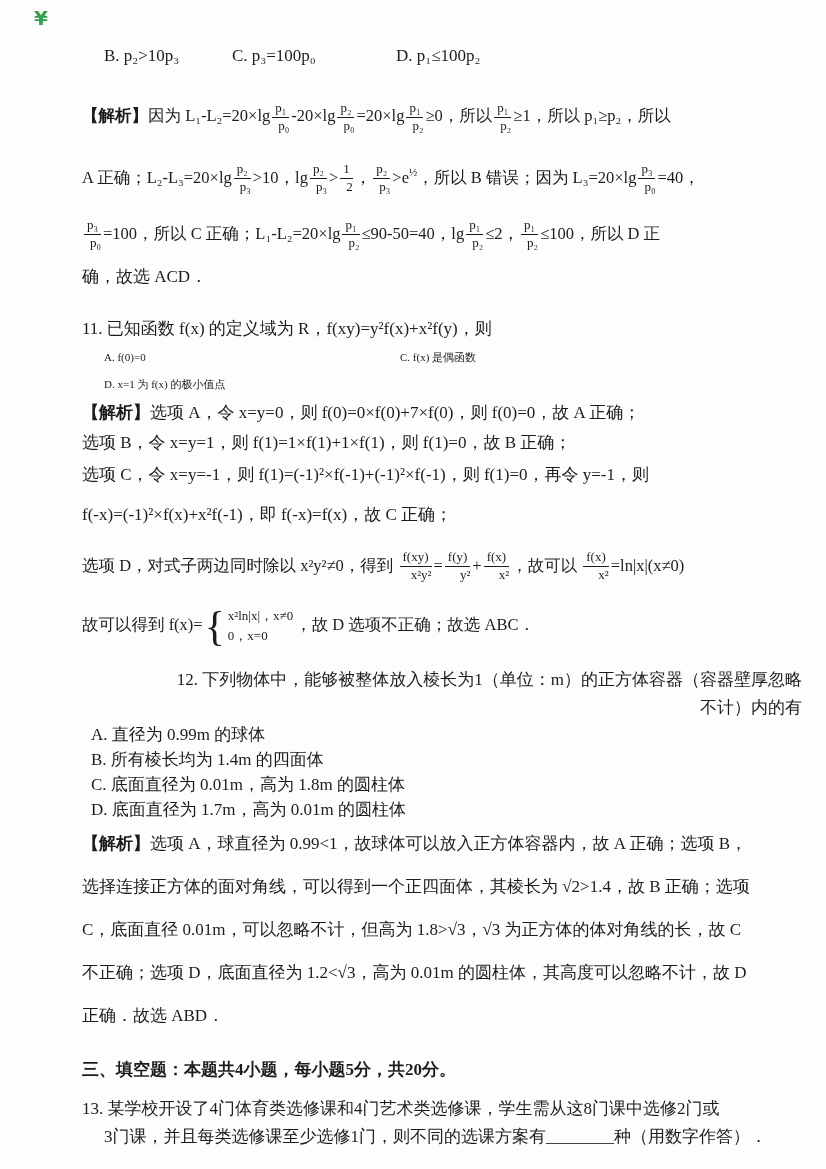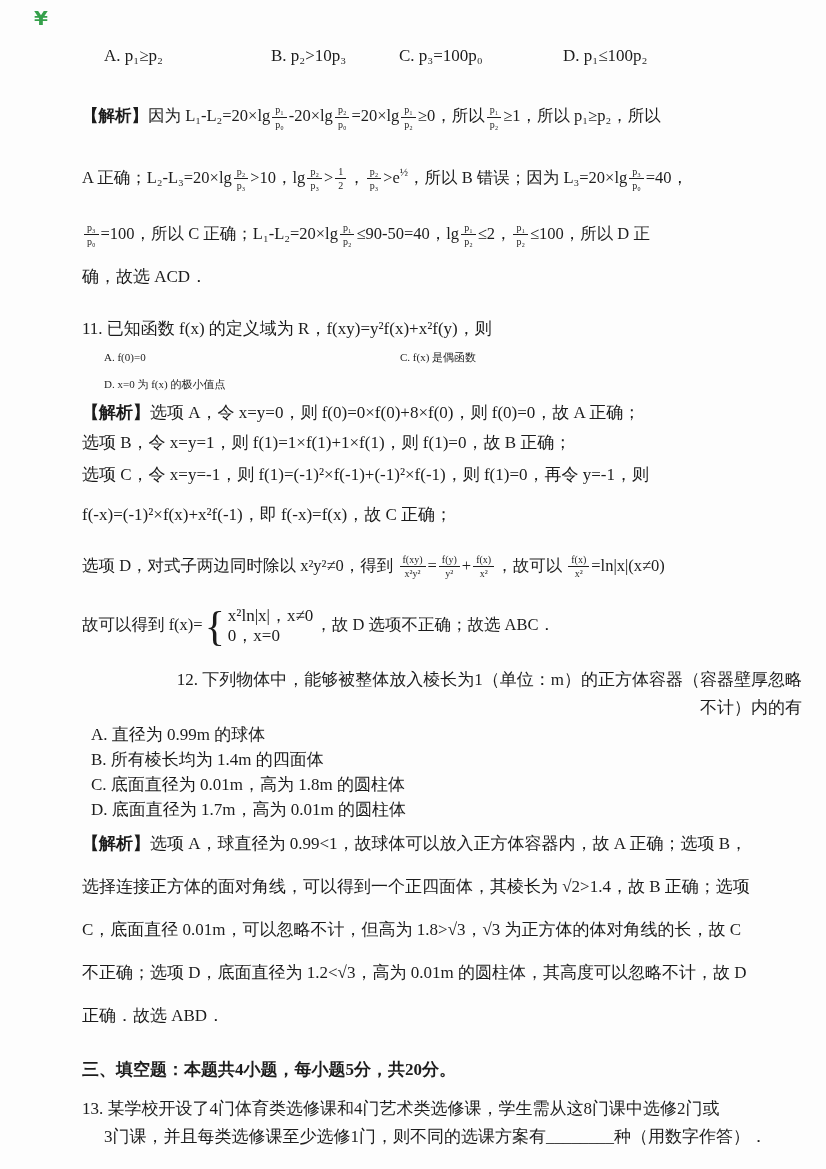--- a/index.html
+++ b/index.html
@@ -15,30 +15,30 @@
   .watermark {
     position:absolute; left:34px; top:6px;
     font-size:20px; font-weight:bold; color:#35a04b;
     font-family:"DejaVu Sans",sans-serif;
   }
   .line  { font-size:17px; line-height:30px; white-space:nowrap; }
   .mline { font-size:16.5px; line-height:56px; white-space:nowrap; }
   .tag   { font-weight:bold; }
 
   
-  .frac { display:inline-block; vertical-align:middle; text-align:center;
-          font-size:10px; line-height:1.15; margin:0 2px; }
+  .frac { display:inline-block; vertical-align:middle; text-align:right;
+          font-size:13px; line-height:1.15; margin:0 2px; }
   .fnum { display:block; border-bottom:1px solid #1c1c1c; padding:0 3px 1px; }
   .fden { display:block; padding-top:1px; }
   sup   { font-size:11px; }
 
   
   .cases  { display:inline-flex; align-items:center; vertical-align:middle; margin:0 2px; }
   .cbrace { font-size:42px; line-height:1; margin-right:3px; font-weight:400; }
-  .cstack { display:inline-block; font-size:17px; line-height:20px; text-align:left; }
+  .cstack { display:inline-block; font-size:13px; line-height:20px; text-align:left; }
   .cstack span { display:block; }
 
   
   .optrow { display:flex; margin:0 0 20px 22px; font-size:17px; line-height:24px; }
   .optrow .w1 { width:167px; }
   .optrow .w2 { width:128px; }
   .optrow .w3 { width:164px; }
 
   
   .q11 { margin-top:22px; }
@@ -63,39 +63,38 @@
   .q13 .cont { margin-left:22px; }
 </style>
 </head>
 <body>
 
 <div class="watermark">¥</div>
 
 <div class="page">
 
   <div class="optrow">
-    <span class="w1">A. p₁≥p₂</span>
     <span class="w2">B. p₂&gt;10p₃</span>
     <span class="w3">C. p₃=100p₀</span>
     <span>D. p₁≤100p₂</span>
   </div>
 
   <div class="mline"><span class="tag">【解析】</span><span>因为 L₁-L₂=20×lg<span class="frac"><span class="fnum">p₁</span><span class="fden">p₀</span></span>-20×lg<span class="frac"><span class="fnum">p₂</span><span class="fden">p₀</span></span>=20×lg<span class="frac"><span class="fnum">p₁</span><span class="fden">p₂</span></span>≥0，所以<span class="frac"><span class="fnum">p₁</span><span class="fden">p₂</span></span>≥1，所以 p₁≥p₂，所以</span></div>
   <div class="mline">A 正确；L₂-L₃=20×lg<span class="frac"><span class="fnum">p₂</span><span class="fden">p₃</span></span>&gt;10，lg<span class="frac"><span class="fnum">p₂</span><span class="fden">p₃</span></span>&gt;<span class="frac"><span class="fnum">1</span><span class="fden">2</span></span>，<span class="frac"><span class="fnum">p₂</span><span class="fden">p₃</span></span>&gt;e<sup>½</sup>，所以 B 错误；因为 L₃=20×lg<span class="frac"><span class="fnum">p₃</span><span class="fden">p₀</span></span>=40，</div>
   <div class="mline"><span class="frac"><span class="fnum">p₃</span><span class="fden">p₀</span></span>=100，所以 C 正确；L₁-L₂=20×lg<span class="frac"><span class="fnum">p₁</span><span class="fden">p₂</span></span>≤90-50=40，lg<span class="frac"><span class="fnum">p₁</span><span class="fden">p₂</span></span>≤2，<span class="frac"><span class="fnum">p₁</span><span class="fden">p₂</span></span>≤100，所以 D 正</div>
   <div class="line">确，故选 ACD．</div>
 
   <div class="q11">
     <div class="line stem">11. 已知函数 f(x) 的定义域为 R，f(xy)=y²f(x)+x²f(y)，则</div>
     <div class="optgrid">
       <span>A. f(0)=0</span>
       <span>C. f(x) 是偶函数</span>
-      <span>D. x=0 为 f(x) 的极小值点</span>
+      <span>D. x=1 为 f(x) 的极小值点</span>
     </div>
-    <div class="line"><span class="tag">【解析】</span><span>选项 A，令 x=y=0，则 f(0)=0×f(0)+8×f(0)，则 f(0)=0，故 A 正确；</span></div>
+    <div class="line"><span class="tag">【解析】</span><span>选项 A，令 x=y=0，则 f(0)=0×f(0)+7×f(0)，则 f(0)=0，故 A 正确；</span></div>
     <div class="line">选项 B，令 x=y=1，则 f(1)=1×f(1)+1×f(1)，则 f(1)=0，故 B 正确；</div>
     <div class="line lh34">选项 C，令 x=y=-1，则 f(1)=(-1)²×f(-1)+(-1)²×f(-1)，则 f(1)=0，再令 y=-1，则</div>
     <div class="line lh46">f(-x)=(-1)²×f(x)+x²f(-1)，即 f(-x)=f(x)，故 C 正确；</div>
     <div class="mline">选项 D，对式子两边同时除以 x²y²≠0，得到 <span class="frac"><span class="fnum">f(xy)</span><span class="fden">x²y²</span></span>=<span class="frac"><span class="fnum">f(y)</span><span class="fden">y²</span></span>+<span class="frac"><span class="fnum">f(x)</span><span class="fden">x²</span></span>，故可以 <span class="frac"><span class="fnum">f(x)</span><span class="fden">x²</span></span>=ln|x|(x≠0)</div>
     <div class="mline tall">故可以得到 f(x)=<span class="cases">
           <span class="cbrace">{</span>
           <span class="cstack">
             <span>x²ln|x|，x≠0</span>
             <span>0，x=0</span>
           </span>

